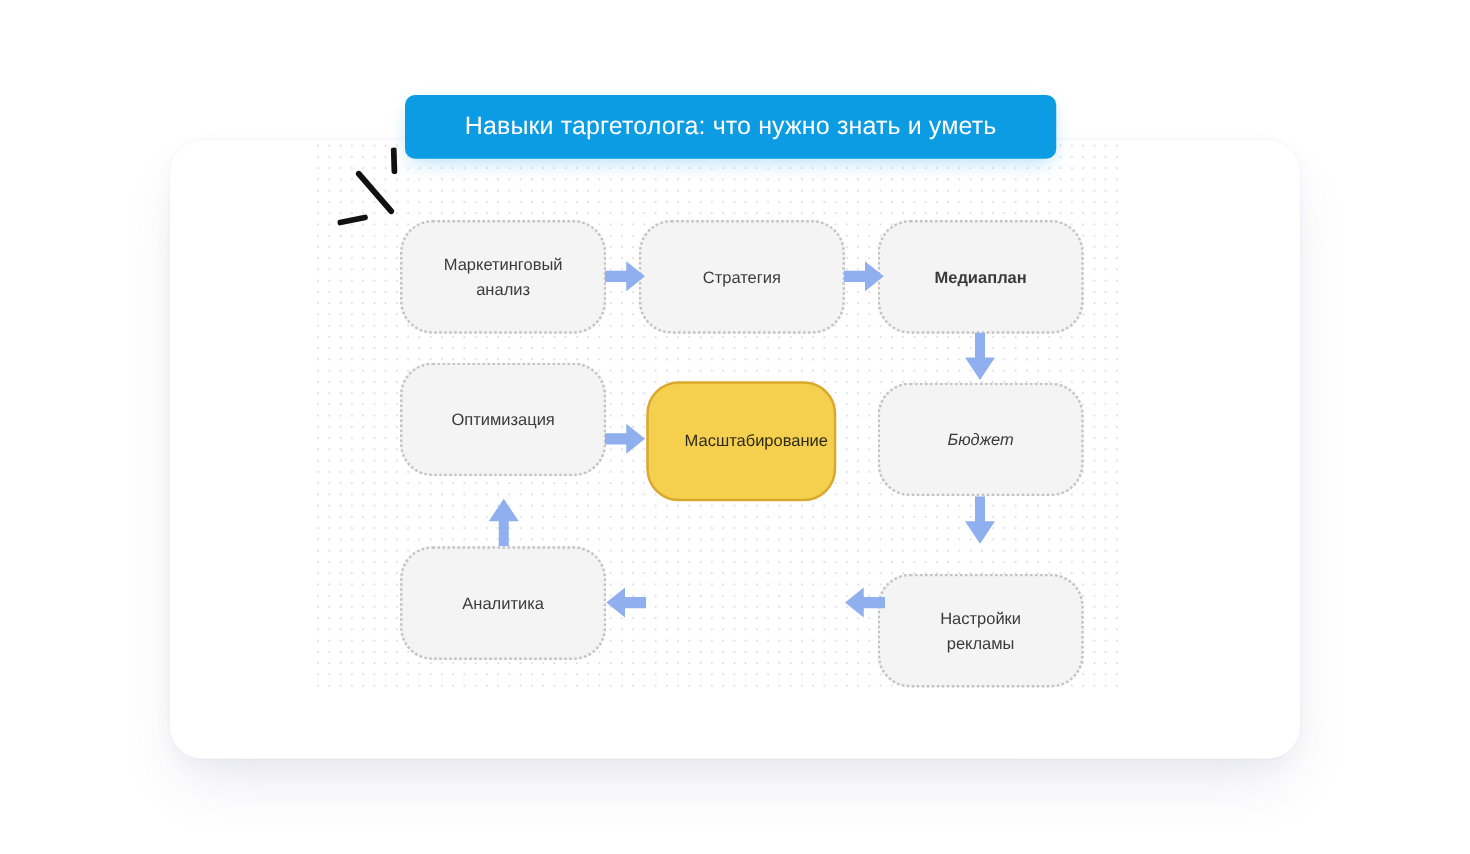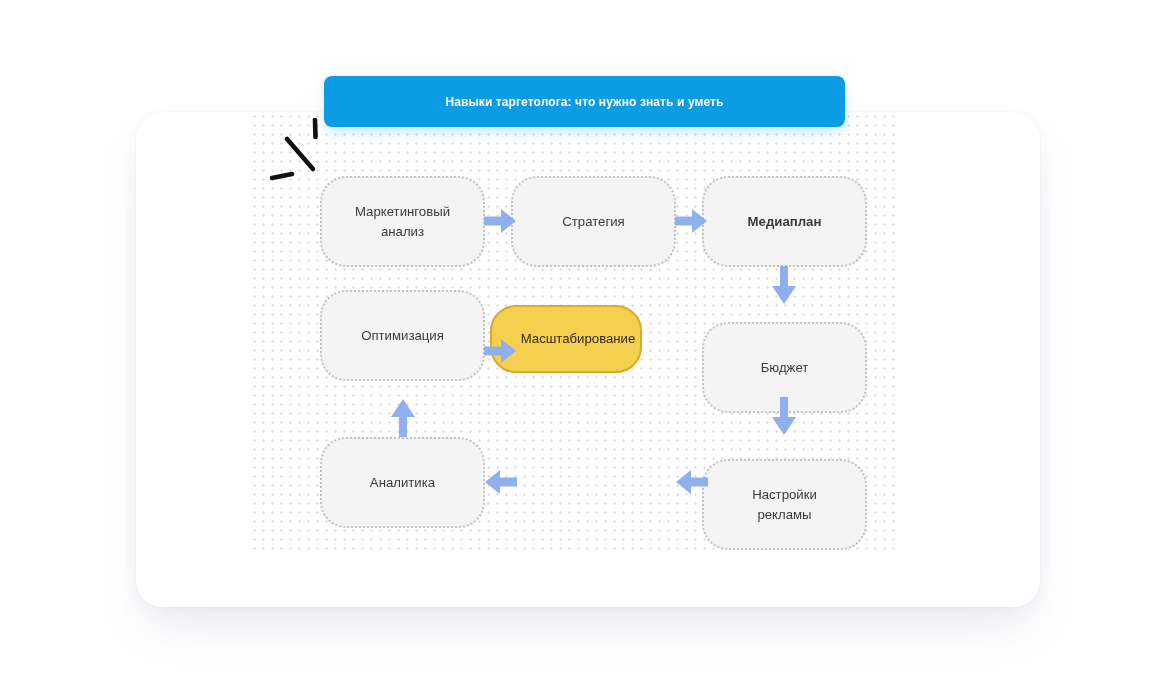--- a/index.html
+++ b/index.html
@@ -62,22 +62,22 @@
     background: #0C9CE4;
     border-radius: 8px;
     display: flex;
     align-items: center;
     justify-content: center;
     box-shadow: 0 6px 16px -4px rgba(12, 156, 228, 0.33);
     z-index: 40;
   }
   #title-banner .title-text {
     color: #ffffff;
-    font-size: 12px;
-    font-weight: bold;
+    font-size: 20px;
+    font-weight: normal;
     letter-spacing: 0.1px;
     white-space: nowrap;
   }
 
   
   #sparks {
     position: absolute;
     left: 270px;
     top: 118px;
     width: 80px;
@@ -159,24 +159,24 @@
     <div class="node plain" style="left:511px; top:176px; width:165px; height:91px;">
       <span class="node-label">Стратегия</span>
     </div>
     <div class="node plain" style="left:702px; top:176px; width:165px; height:91px;font-weight:bold;">
       <span class="node-label">Медиаплан</span>
     </div>
 
     <div class="node plain" style="left:320px;  top:290px; width:165px; height:91px;">
       <span class="node-label">Оптимизация</span>
     </div>
-    <div class="node highlight" style="left:490px; top:305px; width:152px; height:68px;padding-left:24px;">
+    <div class="node highlight" style="left:517px; top:305px; width:152px; height:96px;padding-left:24px;">
       <span class="node-label">Масштабирование</span>
     </div>
-    <div class="node plain" style="left:702px; top:322px; width:165px; height:91px;">
+    <div class="node plain" style="left:702px; top:306px; width:165px; height:91px;font-style:italic;">
       <span class="node-label">Бюджет</span>
     </div>
 
     <div class="node plain" style="left:320px;  top:437px; width:165px; height:91px;">
       <span class="node-label">Аналитика</span>
     </div>
     <div class="node plain" style="left:702px; top:459px; width:165px; height:91px;">
       <span class="node-label">Настройки
 рекламы</span>
     </div>

